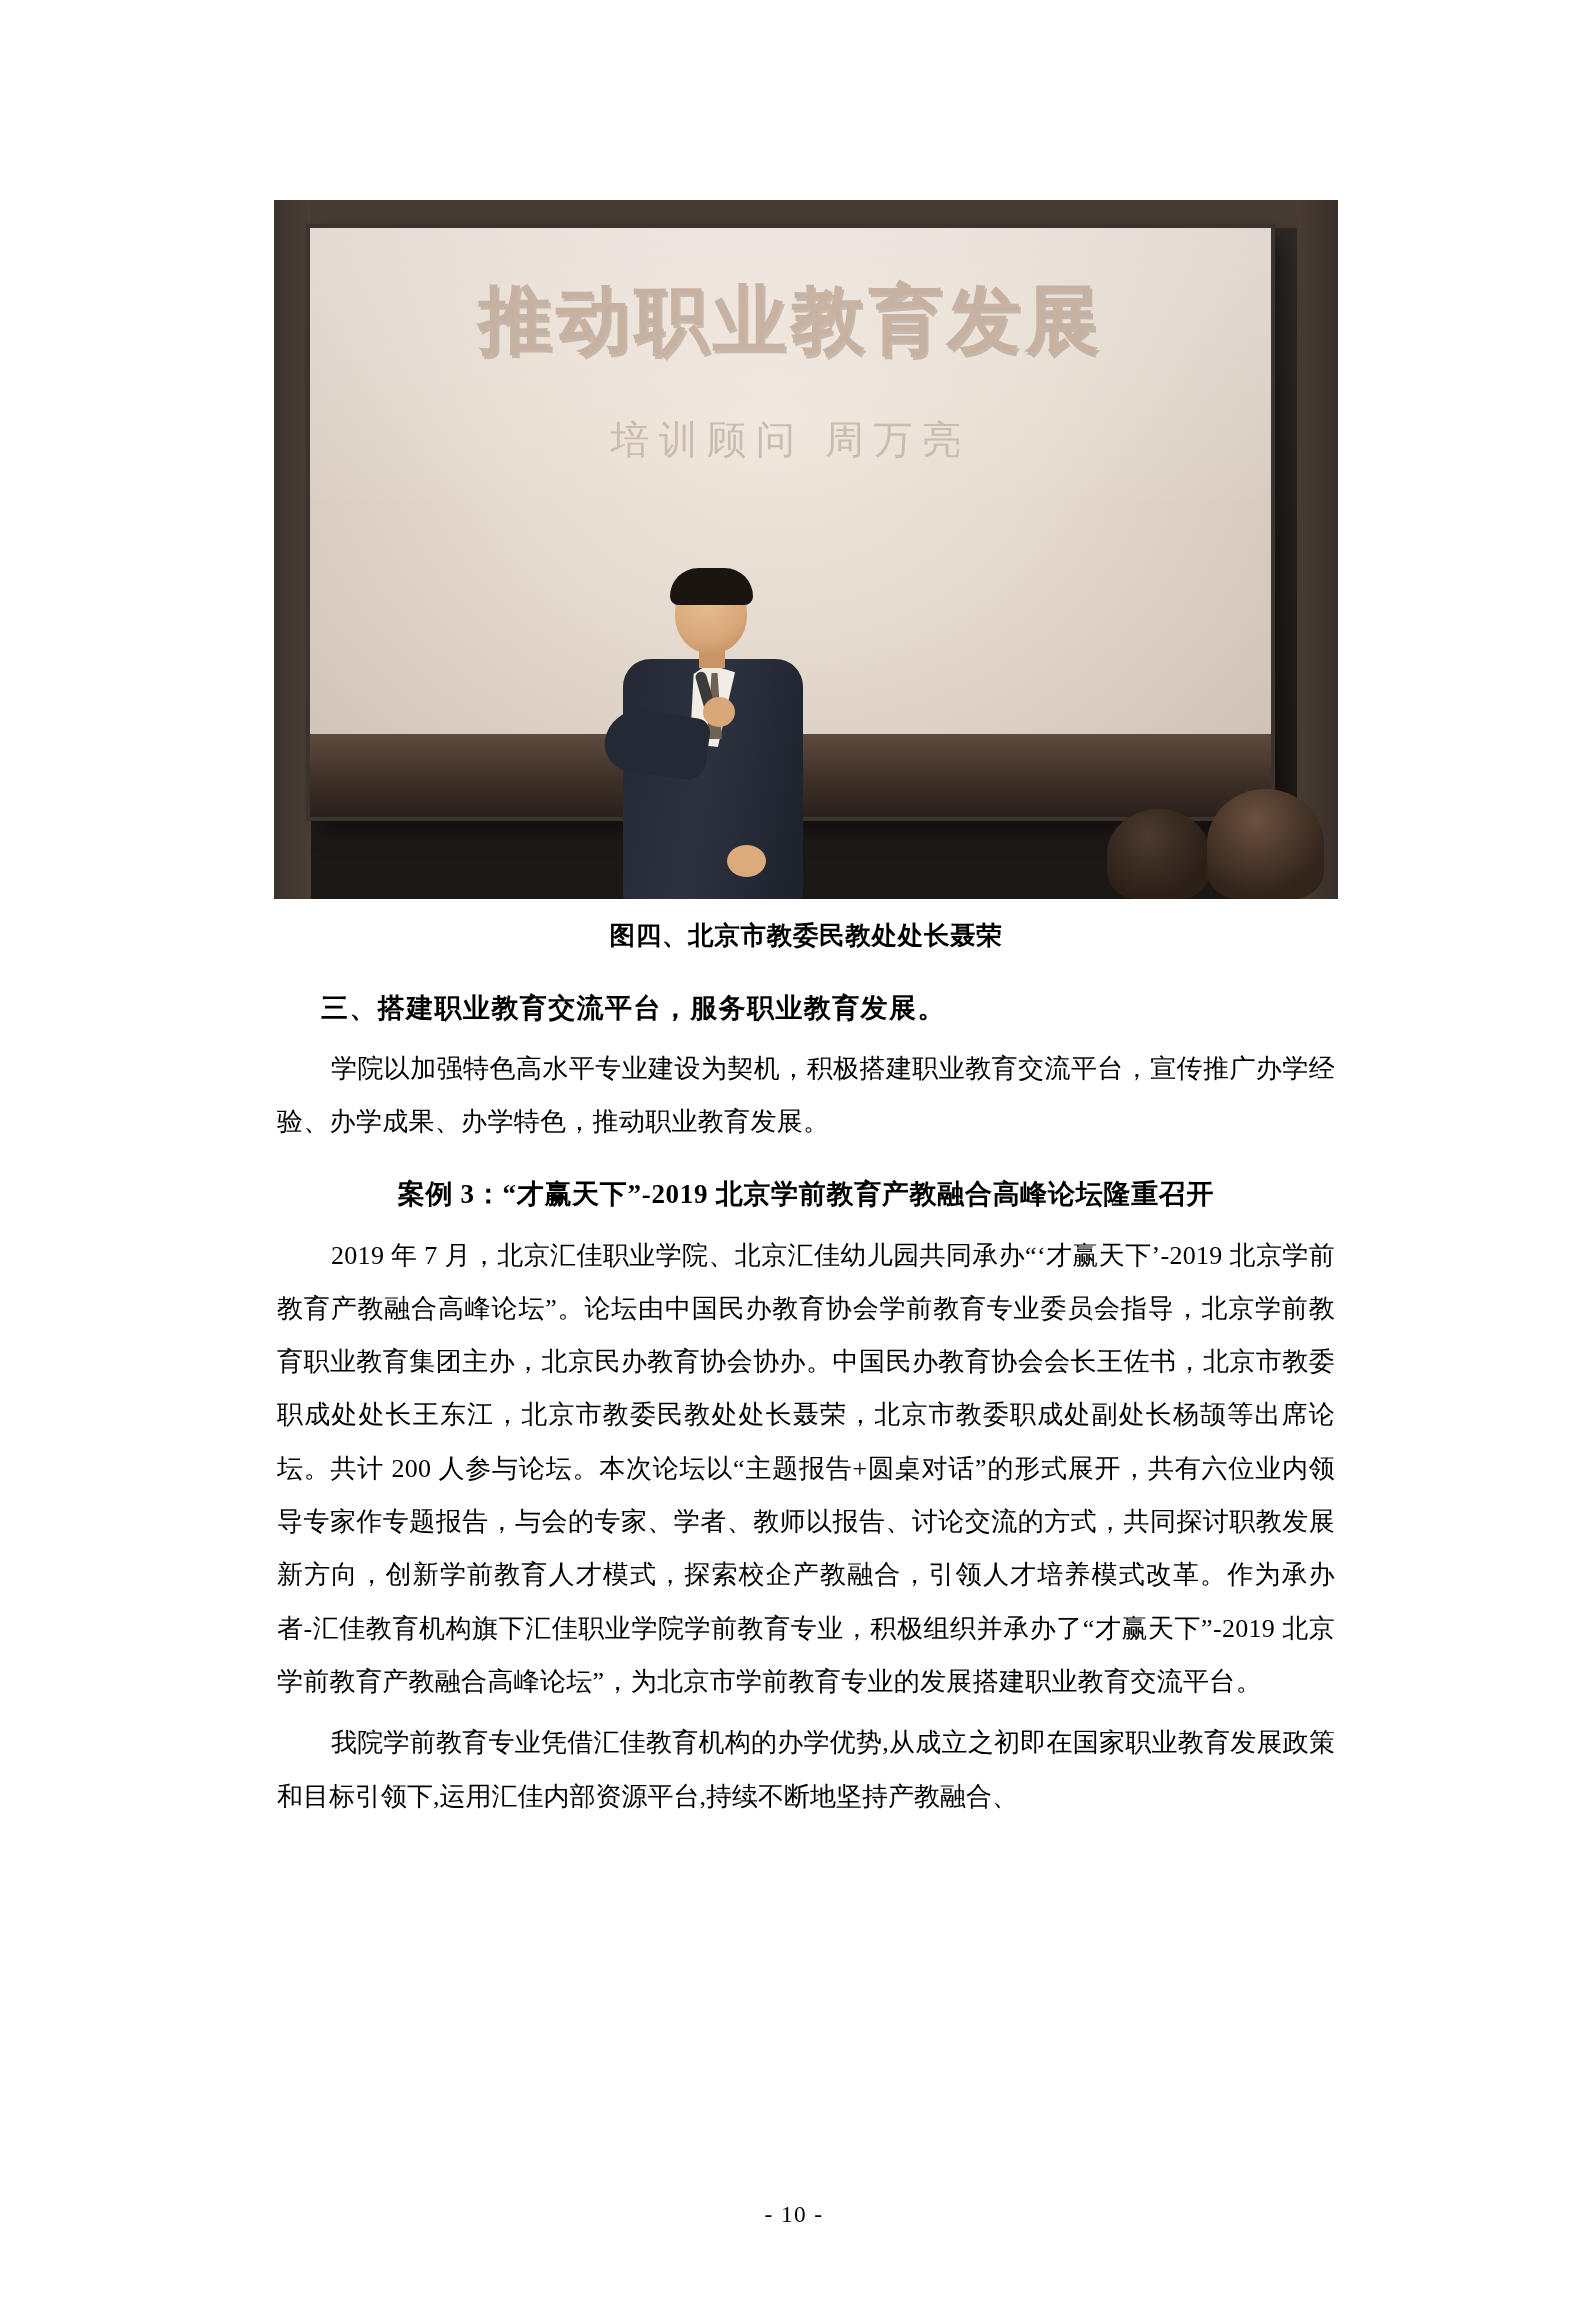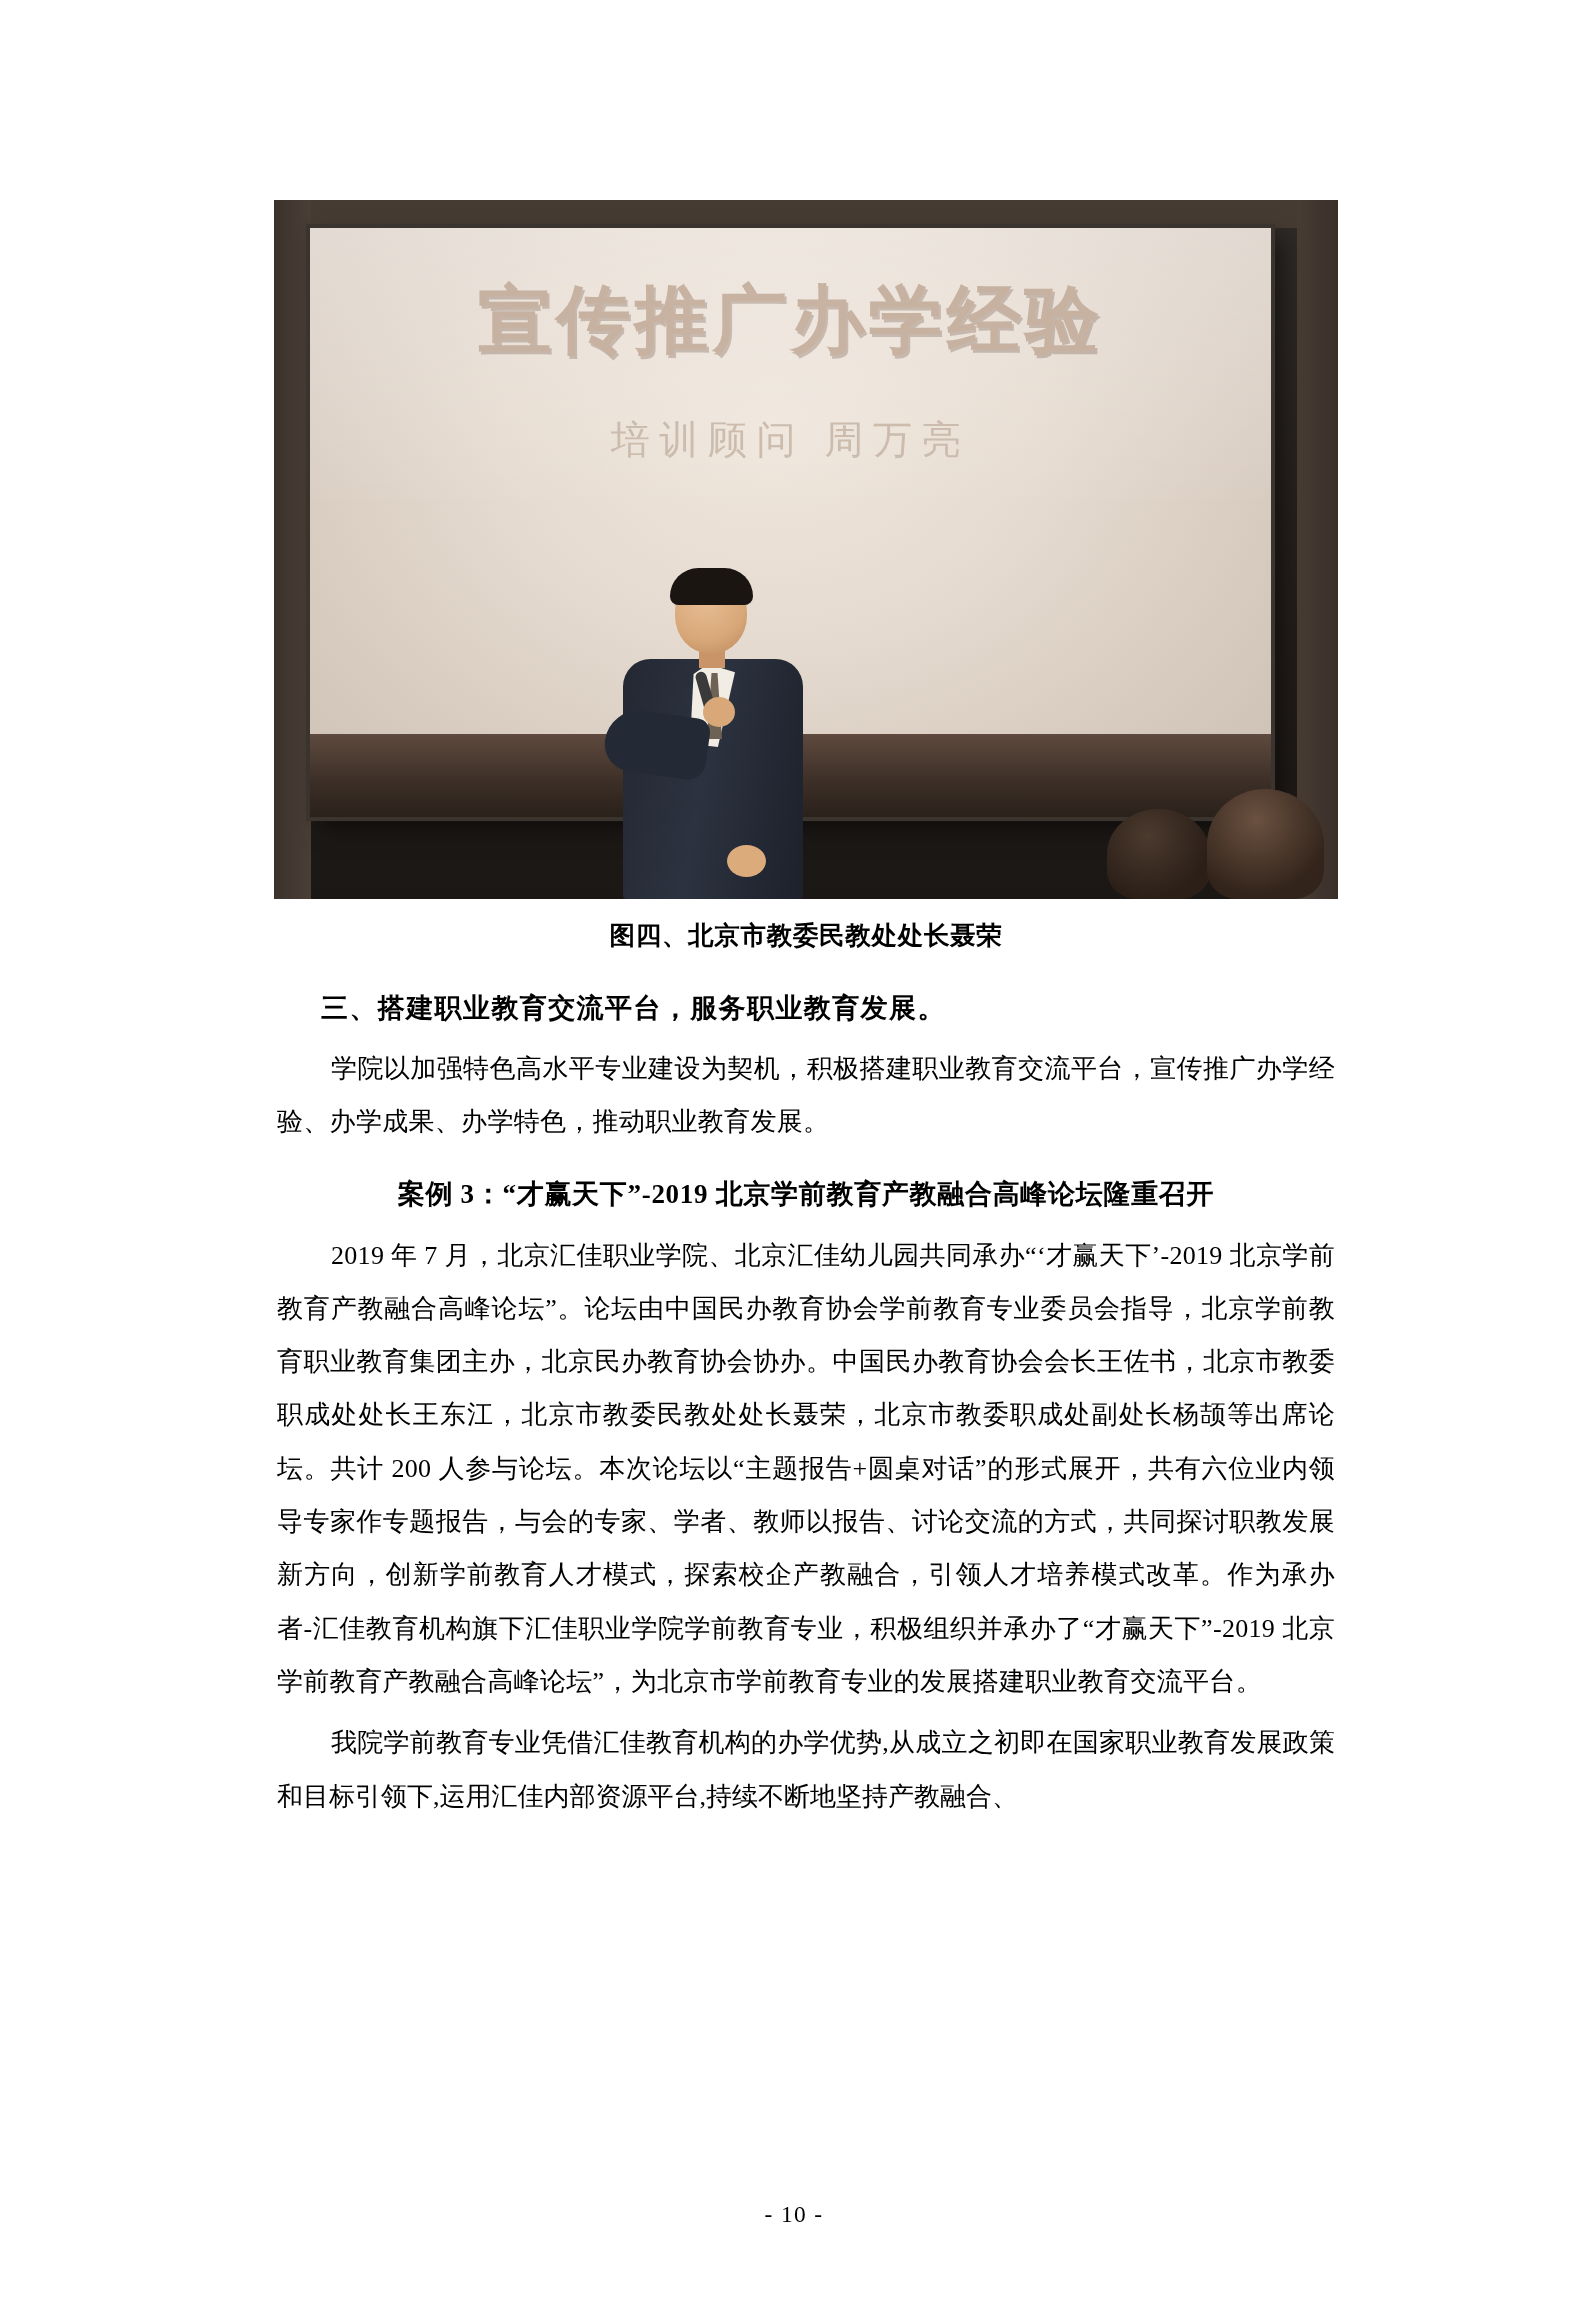--- a/index.html
+++ b/index.html
@@ -73,21 +73,21 @@
     letter-spacing: 4.1px;
     color: #c6b09f;
     text-shadow: 2.1px 2.8px 0 rgba(120,95,80,0.35);
     opacity: 0.95;
   }
   .slide-sub {
     position: absolute;
     left: 0; right: 0;
     top: 185px;
     text-align: center;
-    font-family: Liberation Serif, serif;
+    font-family: Liberation Sans, sans-serif;
     font-size: 39px;
     letter-spacing: 9.6px;
     color: #cbbcae;
   }
   .slide-sub2 {
     position: absolute;
     left: 0; right: 0;
     top: 255px;
     text-align: center;
     font-family: "DejaVu Sans", sans-serif;
@@ -296,21 +296,21 @@
 
     <div class="figure-wrap">
       <div class="photo">
         <div class="photo-bg"></div>
         <div class="wall-top"></div>
         <div class="wall-left"></div>
         <div class="wall-right"></div>
 
         <div class="screen">
           <div class="screen-glare"></div>
-          <div class="slide-title">宣传推广办学经验</div>
+          <div class="slide-title">推动职业教育发展</div>
           <div class="slide-sub">培训顾问 周万亮</div>
           <div class="stage-band"></div>
         </div>
 
         <div class="speaker">
           <div class="sp-body"></div>
           <div class="sp-shirt"></div>
           <div class="sp-tie"></div>
           <div class="sp-arm"></div>
           <div class="sp-neck"></div>

